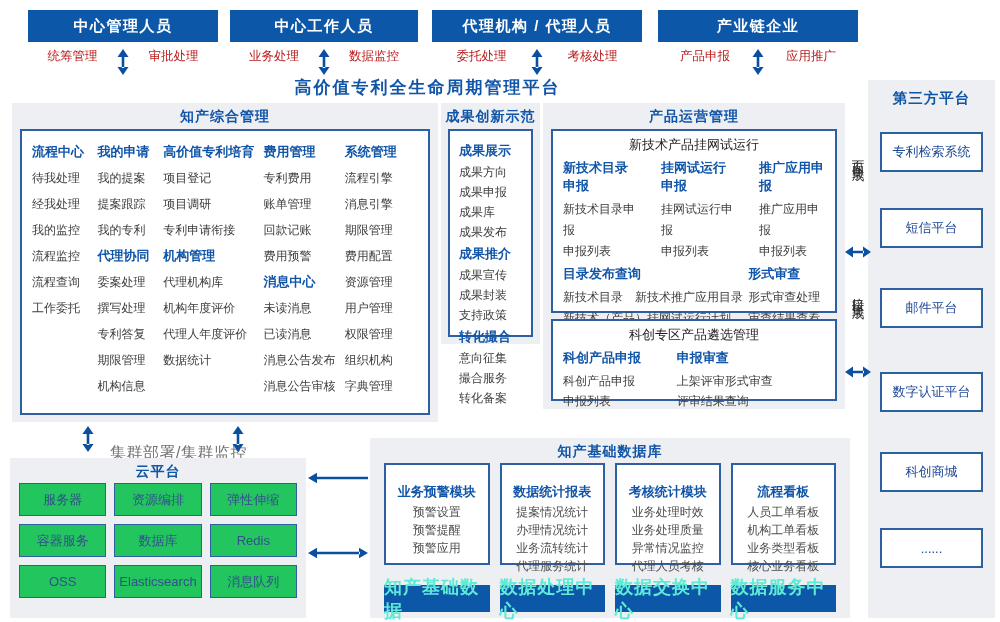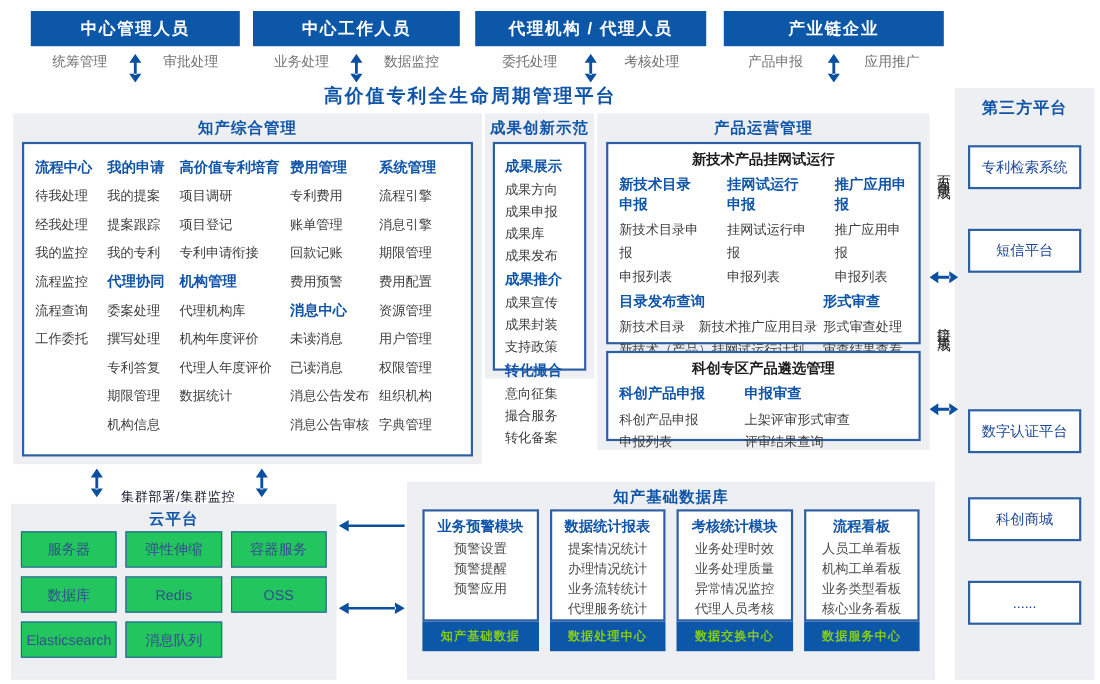--- a/index.html
+++ b/index.html
@@ -5,21 +5,21 @@
   *{margin:0;padding:0;box-sizing:border-box}
   html,body{background:#fff}
   body{width:1000px;height:622px;font-family:"Liberation Sans","DejaVu Sans",sans-serif;overflow:hidden}
   #canvas{position:relative;width:1000px;height:622px;background:#fff}
 
   
   .role{position:absolute;top:10px;height:70px}
   .role-title{height:32px;background:var(--c-primary);color:#fff;font-weight:bold;font-size:15px;
     display:flex;align-items:center;justify-content:center;letter-spacing:1.5px}
   .role-sub{height:28px;display:flex;align-items:center;justify-content:space-evenly;
-    font-size:12.5px;color:#737373}
+    font-size:12.5px;color:#b91c1c}
   .role-sub svg{position:relative;top:6px}
 
   .platform-title{position:absolute;left:10px;top:76px;width:835px;text-align:center;
     font-size:17px;font-weight:bold;color:var(--c-blue);letter-spacing:2px}
 
   .panel{position:absolute;background:var(--c-panel)}
   .panel-title{text-align:center;font-weight:bold;color:var(--c-blue);font-size:14px;
     padding-top:5px;letter-spacing:1px}
   .whitebox{position:absolute;background:#fff;border:2px solid var(--c-border)}
 
@@ -34,60 +34,60 @@
   .p2 .whitebox{left:7px;top:26px;right:7px;bottom:7px;padding:8px 0 0 9px}
   .p2 .grp-h{line-height:23px}
   .p2 .grp-i{line-height:20px}
 
   
   .p3{left:543px;top:103px;width:302px;height:306px}
   .po-box{position:absolute;left:8px;right:8px;background:#fff;border:2px solid var(--c-border);
     padding:5px 10px 4px}
   #po-trial{top:26px;height:184px}
   #po-select{top:216px;bottom:8px}
-  .po-title{text-align:center;font-weight:bold;font-size:13px;color:#1d1d1d;margin-bottom:5px}
+  .po-title{text-align:center;font-weight:normal;font-size:13px;color:#1d1d1d;margin-bottom:5px}
   .po-grid{display:grid;grid-template-columns:1.18fr 1.18fr 1fr;column-gap:20px}
   .po-grid2{display:grid;grid-template-columns:2.36fr 1fr;column-gap:4px;margin-top:3px}
   .po-grid-sel{display:grid;grid-template-columns:1fr 1.35fr;column-gap:4px}
   .po-h{font-size:13px;font-weight:bold;color:var(--c-blue);line-height:18px;
     white-space:pre-line;margin-bottom:4px}
   .po-i{font-size:12px;color:var(--c-item);line-height:21px;white-space:pre-line}
   #po-select .po-i{line-height:20px}
 
   
   .sidebar{left:868px;top:80px;width:127px;height:538px}
   .sidebar .panel-title{font-size:14.5px;padding-top:9px}
   .tp-box{position:absolute;left:12px;right:12px;height:40px;background:#fff;
     border:2px solid var(--c-border);display:flex;align-items:center;justify-content:center;
     font-size:13px;color:var(--c-navy)}
 
   
   .int-label{position:absolute;left:849px;writing-mode:vertical-rl;letter-spacing:3px;
     font-size:12.5px;color:#2a2a2a}
 
-  .cluster-label{position:absolute;left:110px;top:443px;font-size:12px;color:#0f172a;
+  .cluster-label{position:absolute;left:110px;top:443px;font-size:16px;color:#737373;
     letter-spacing:.5px}
 
   
   .cloud{left:10px;top:458px;width:296px;height:160px}
   .cloud-grid{position:absolute;left:9px;right:9px;top:25px;display:grid;
     grid-template-columns:1fr 1fr 1fr;gap:8px}
   .cloud-box{height:33px;background:#22c55e;border:1.5px solid var(--c-border);display:flex;
     align-items:center;justify-content:center;font-size:13px;color:#334f8d}
 
   
   .db{left:370px;top:438px;width:480px;height:180px}
   .db-cols{position:absolute;left:14px;right:14px;top:25px;display:flex;gap:10px}
   .db-col{flex:1;display:flex;flex-direction:column}
   .db-box{background:#fff;border:2px solid var(--c-border);height:102px;text-align:center;
-    padding-top:3px}
+    padding-top:16px}
   .db-h{font-size:13px;font-weight:bold;color:var(--c-blue);line-height:22px;white-space:nowrap}
   .db-i{font-size:12px;color:#4c4c4c;line-height:18px;white-space:nowrap}
-  .db-bar{margin-top:0;height:27px;background:var(--c-primary);color:#84cc16;font-weight:bold;
-    font-size:11px;display:flex;align-items:center;justify-content:center;letter-spacing:1px}
+  .db-bar{margin-top:20px;height:27px;background:var(--c-primary);color:#5eead4;font-weight:bold;
+    font-size:18px;display:flex;align-items:center;justify-content:center;letter-spacing:1px}
 </style>
 </head>
 <body>
 
 <div id="canvas">
 
   <div id="roles">
       <div class="role" style="left: 28px; width: 190px;">
         <div class="role-title">中心管理人员</div>
         <div class="role-sub">
@@ -151,22 +151,22 @@
           <div class="grp-i">我的专利</div>
           <div class="grp-h">代理协同</div>
           <div class="grp-i">委案处理</div>
           <div class="grp-i">撰写处理</div>
           <div class="grp-i">专利答复</div>
           <div class="grp-i">期限管理</div>
           <div class="grp-i">机构信息</div>
         </div>
         <div style="flex: 0 0 26%;">
           <div class="grp-h">高价值专利培育</div>
+          <div class="grp-i">项目登记</div>
           <div class="grp-i">项目调研</div>
-          <div class="grp-i">项目登记</div>
           <div class="grp-i">专利申请衔接</div>
           <div class="grp-h">机构管理</div>
           <div class="grp-i">代理机构库</div>
           <div class="grp-i">机构年度评价</div>
           <div class="grp-i">代理人年度评价</div>
           <div class="grp-i">数据统计</div>
         </div>
         <div style="flex: 0 0 21%;">
           <div class="grp-h">费用管理</div>
           <div class="grp-i">专利费用</div>
@@ -266,31 +266,33 @@
       </div>
   </div>
 
   <div class="int-label" style="top:150px">页面集成</div>
   <div class="int-label" style="top:288px">接口集成</div>
 
   <div class="panel sidebar" id="tp-panel">
     <div class="panel-title">第三方平台</div>
   <div class="tp-box" style="top: 128px;">短信平台</div>
       <div class="tp-box" style="top: 52px;">专利检索系统</div>
+      <div class="tp-box" style="top: 208px;">邮件平台</div>
       <div class="tp-box" style="top: 292px;">数字认证平台</div>
       <div class="tp-box" style="top: 372px;">科创商城</div>
       <div class="tp-box" style="top: 448px;">......</div>
     </div>
 
   <div class="cluster-label">集群部署/集群监控</div>
 
   <div class="panel cloud">
     <div class="panel-title">云平台</div>
     <div class="cloud-grid" id="cloud-grid">
         <div class="cloud-box">服务器</div>
+        <div class="cloud-box">资源编排</div>
         <div class="cloud-box">弹性伸缩</div>
         <div class="cloud-box">容器服务</div>
         <div class="cloud-box">数据库</div>
         <div class="cloud-box">Redis</div>
         <div class="cloud-box">OSS</div>
         <div class="cloud-box">Elasticsearch</div>
         <div class="cloud-box">消息队列</div>
       </div>
   </div>
 

